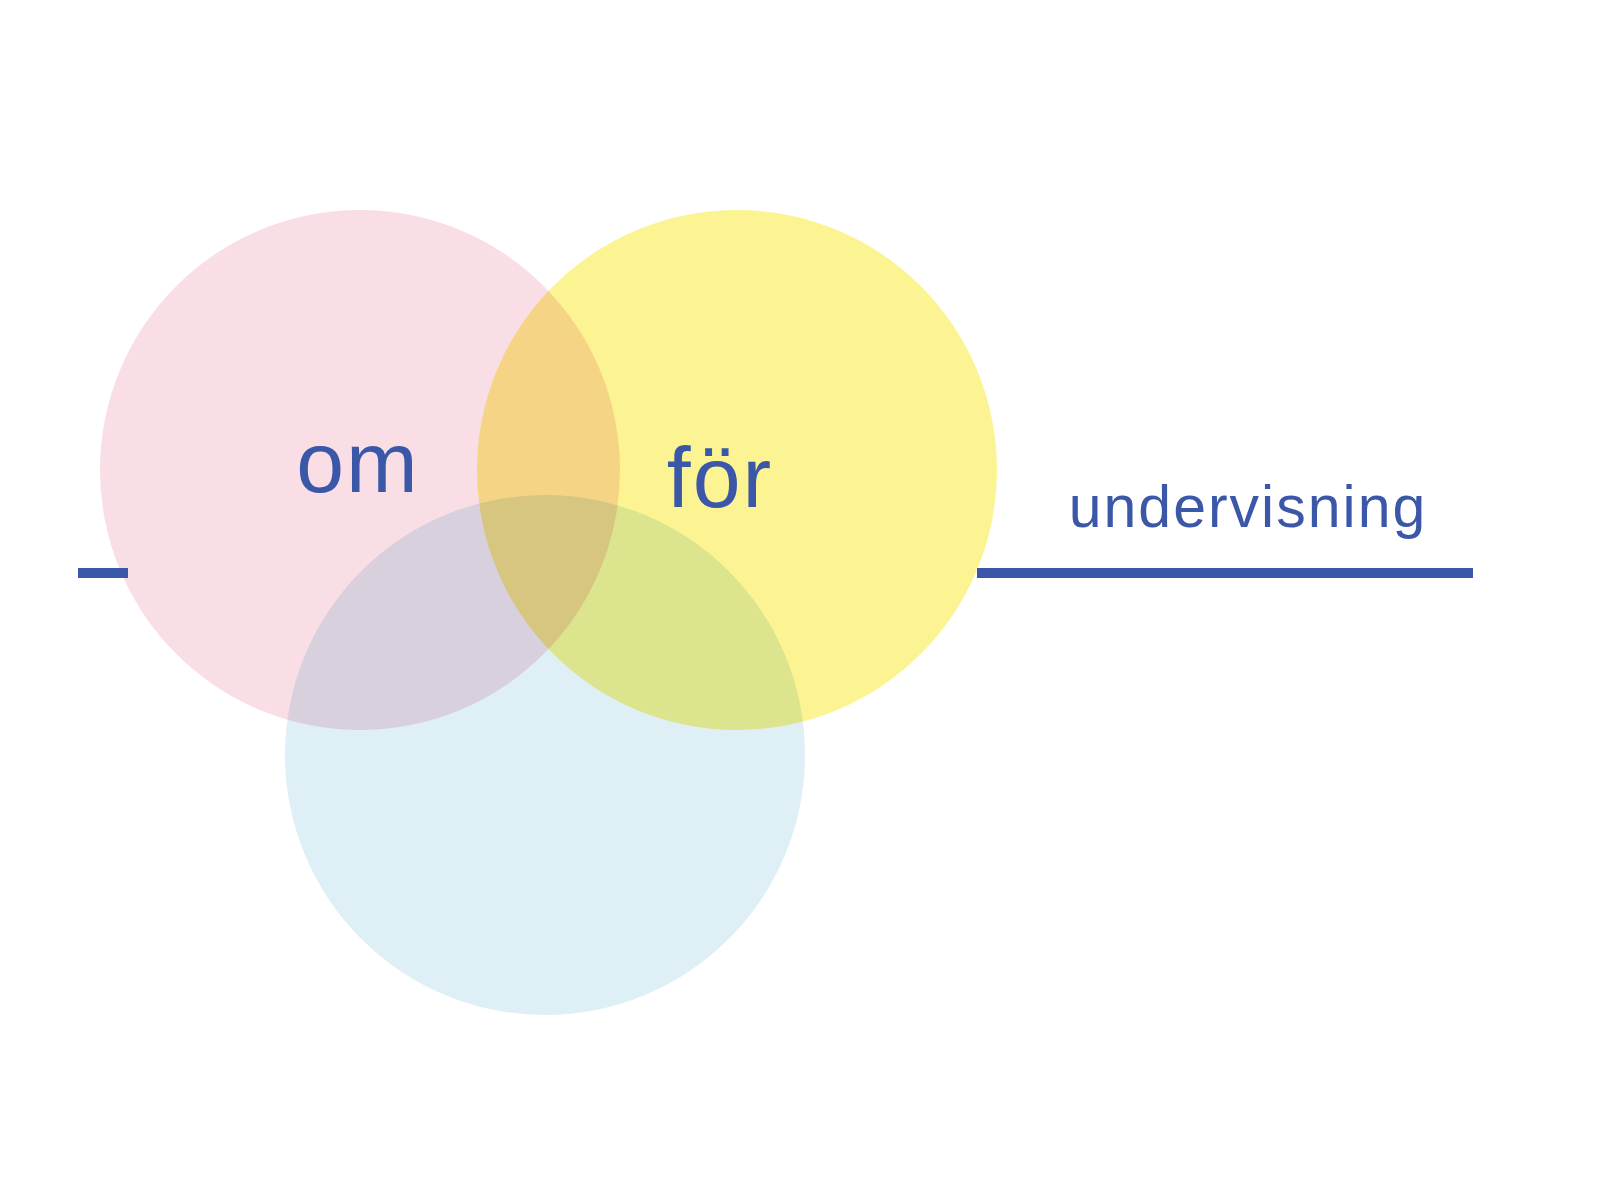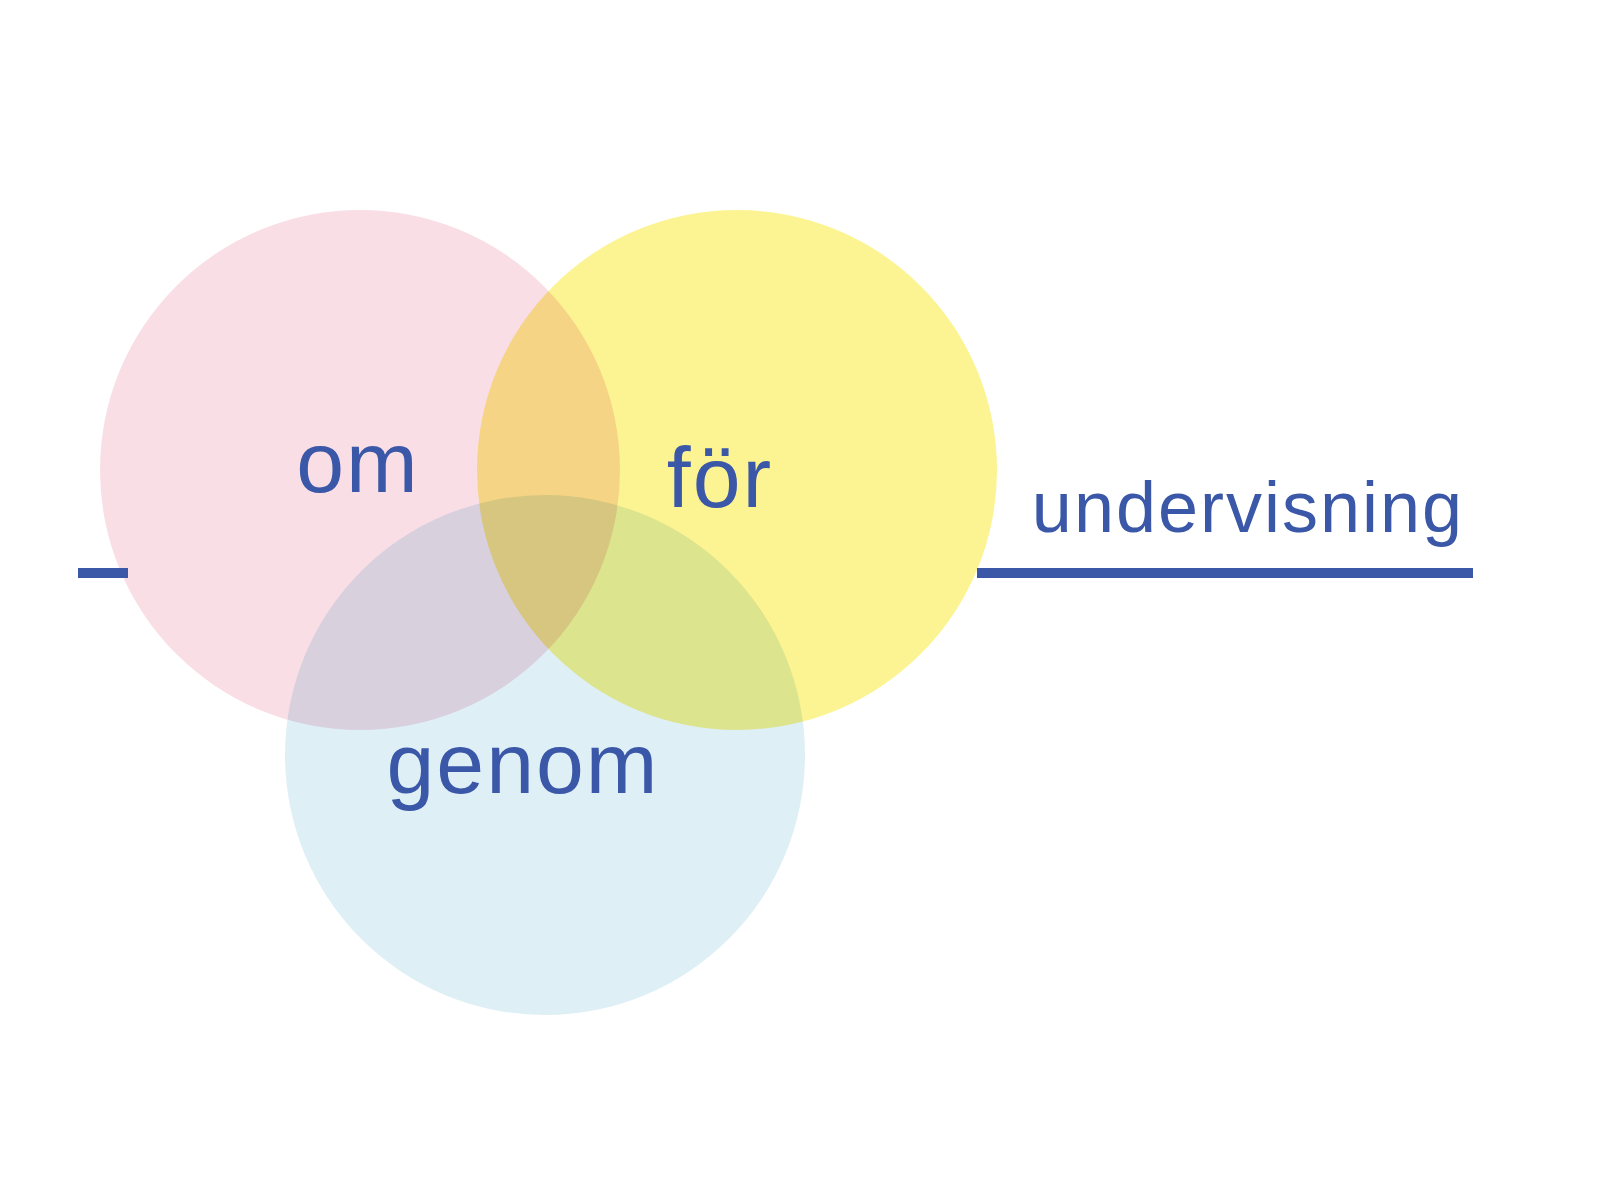--- a/index.html
+++ b/index.html
@@ -38,21 +38,21 @@
     z-index: 5;
   }
   .vlabel.om    { left: 358px; top: 462px; }
   .vlabel.for   { left: 720px; top: 455px; margin-top: 22px; }
   .vlabel.genom { left: 523px; top: 763px; }
 
   .fraction-word {
     position: absolute;
     transform: translate(-50%, -50%);
     color: var(--text-color);
-    font-size: 72px;
+    font-size: 59px;
     letter-spacing: 2px;
     white-space: nowrap;
     z-index: 5;
   }
   .fraction-word.numerator   { left: 1248px; top: 507px; }
   .fraction-word.denominator { left: 1245px; top: 651px; }
 
   .hline {
     position: absolute;
     height: 10px;
@@ -67,20 +67,19 @@
 <body>
 
 <div class="stage">
 
   <div class="circle pink" style="background-color: rgb(249, 222, 230);"></div>
   <div class="circle yellow" style="background-color: rgb(252, 244, 147);"></div>
   <div class="circle blue" style="background-color: rgb(223, 239, 246);"></div>
 
   <div class="vlabel om">om</div>
   <div class="vlabel for">för</div>
-  <div class="vlabel genom">genom</div>
 
   <div class="hline left"></div>
   <div class="hline right"></div>
 
   <div class="fraction-word numerator">undervisning</div>
 
 </div>
 
 </body></html>

